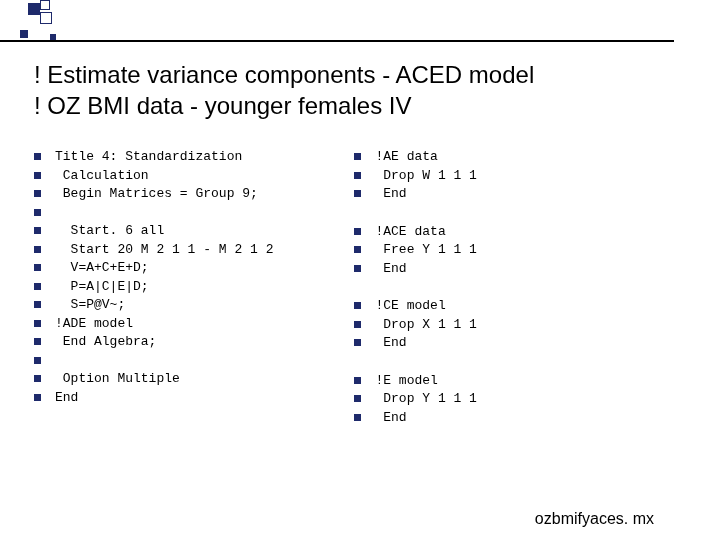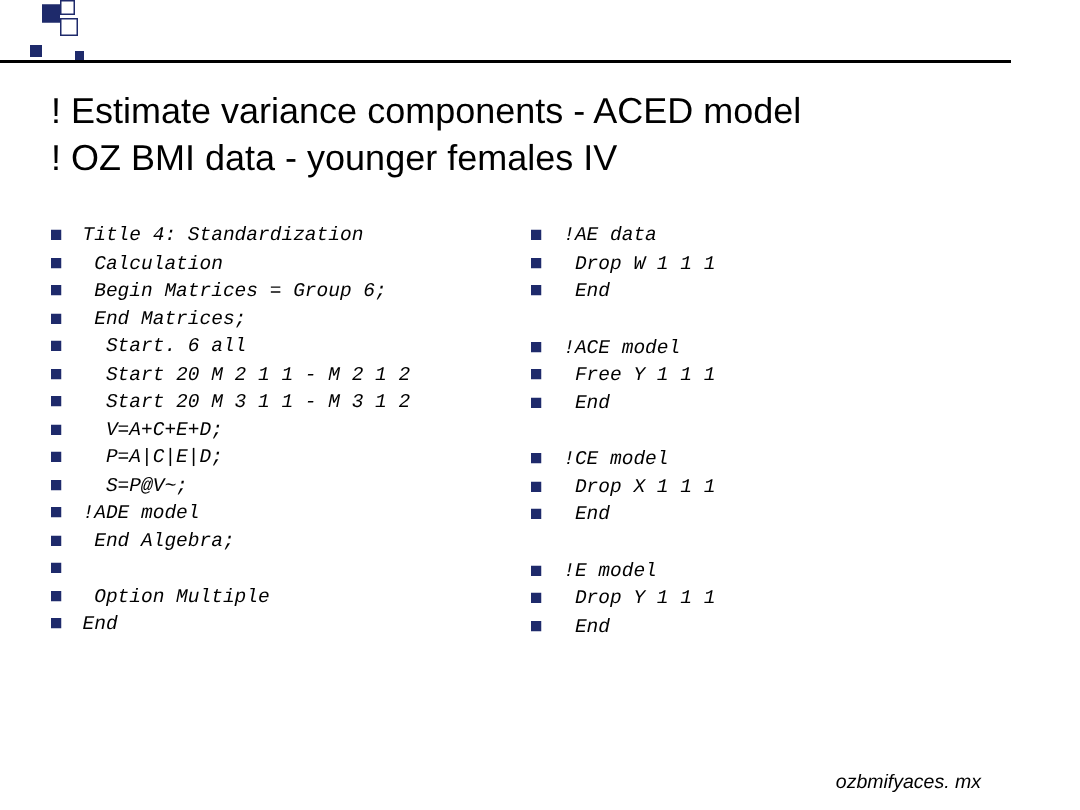--- a/index.html
+++ b/index.html
@@ -5,29 +5,29 @@
   * { margin: 0; padding: 0; box-sizing: border-box; }
   html, body { width: 720px; height: 540px; background: #fff; font-family: Arial, Helvetica, sans-serif; overflow: hidden; }
   .slide { position: relative; width: 674px; height: 540px; background: #fff; }
   .topbar { position: absolute; top: 0; left: 0; right: 0; height: 44px; }
   .topline { position: absolute; top: 40px; left: 0; right: 0; height: 2px; background: #000; }
   .sq { position: absolute; border: 1px solid #1e2a6b; }
   .sq.fill { background: #1e2a6b; }
   .sq.hollow { background: #fff; }
   .title { position: absolute; top: 60px; left: 34px; right: 20px; }
   .title h1 { font-size: 24px; font-weight: 400; color: #000; line-height: 1.28; }
-  .content { position: absolute; top: 148px; left: 34px; right: 20px; bottom: 10px; display: flex; font-style: italic; }
+  .content { position: absolute; top: 148px; left: 34px; right: 20px; bottom: 10px; display: flex; }
   .col { display: flex; flex-direction: column; }
   .col.left { width: 320px; }
   .col.right { width: 330px; margin-left: 30px; position: relative; }
   .row { display: flex; align-items: flex-start; margin-bottom: 1.5px; min-height: 17px; }
   .bullet { margin-top: 5px; margin-right: 14px; flex-shrink: 0; }
   .bullet svg { display: block; }
   .line { font-family: "Courier New", Courier, monospace; font-size: 13px; color: #000; white-space: pre; line-height: 17px; }
-  .footer-note { position: absolute; bottom: 2px; right: 0; font-family: Arial, sans-serif; font-size: 13px; color: #000; }
+  .footer-note { position: absolute; bottom: 2px; right: 0; font-family: Arial, sans-serif; font-size: 16px; color: #000; }
   .spacer { height: 19px; }
 </style>
 </head>
 <body>
 
 <div class="slide">
 
   <div class="topbar">
     <div class="sq fill" style="top:3px;  left:28px; width:12px; height:12px;"></div>
     <div class="sq hollow" style="top:12px; left:40px; width:12px; height:12px;"></div>
@@ -61,53 +61,44 @@
             </svg>
           </span>
           <span class="line"> Calculation</span>
         </div>
         <div class="row">
           <span class="bullet">
             <svg width="7" height="7">
               <rect x="0" y="0" width="7" height="7" fill="#1e2a6b"></rect>
             </svg>
           </span>
-          <span class="line"> Begin Matrices = Group 6;</span>
-        </div>
-        <div class="row">
-          <span class="bullet">
-            <svg width="7" height="7">
-              <rect x="0" y="0" width="7" height="7" fill="#1e2a6b"></rect>
-            </svg>
-          </span>
-          <span class="line"> End Matrices;</span>
+          <span class="line"> Begin Matrices = Group 9;</span>
+        </div>
+        <div class="row">
+          <span class="bullet">
+            <svg width="7" height="7">
+              <rect x="0" y="0" width="7" height="7" fill="#1e2a6b"></rect>
+            </svg>
+          </span>
         </div>
         <div class="row">
           <span class="bullet">
             <svg width="7" height="7">
               <rect x="0" y="0" width="7" height="7" fill="#1e2a6b"></rect>
             </svg>
           </span>
           <span class="line">  Start. 6 all</span>
         </div>
         <div class="row">
           <span class="bullet">
             <svg width="7" height="7">
               <rect x="0" y="0" width="7" height="7" fill="#1e2a6b"></rect>
             </svg>
           </span>
           <span class="line">  Start 20 M 2 1 1 - M 2 1 2</span>
-        </div>
-        <div class="row">
-          <span class="bullet">
-            <svg width="7" height="7">
-              <rect x="0" y="0" width="7" height="7" fill="#1e2a6b"></rect>
-            </svg>
-          </span>
-          <span class="line">  Start 20 M 3 1 1 - M 3 1 2</span>
         </div>
         <div class="row">
           <span class="bullet">
             <svg width="7" height="7">
               <rect x="0" y="0" width="7" height="7" fill="#1e2a6b"></rect>
             </svg>
           </span>
           <span class="line">  V=A+C+E+D;</span>
         </div>
         <div class="row">
@@ -192,21 +183,21 @@
           </span>
           <span class="line"> End</span>
         </div>
         <div class="spacer"></div>
         <div class="row">
           <span class="bullet">
             <svg width="7" height="7">
               <rect x="0" y="0" width="7" height="7" fill="#1e2a6b"></rect>
             </svg>
           </span>
-          <span class="line">!ACE model</span>
+          <span class="line">!ACE data</span>
         </div>
         <div class="row">
           <span class="bullet">
             <svg width="7" height="7">
               <rect x="0" y="0" width="7" height="7" fill="#1e2a6b"></rect>
             </svg>
           </span>
           <span class="line"> Free Y 1 1 1</span>
         </div>
         <div class="row">

